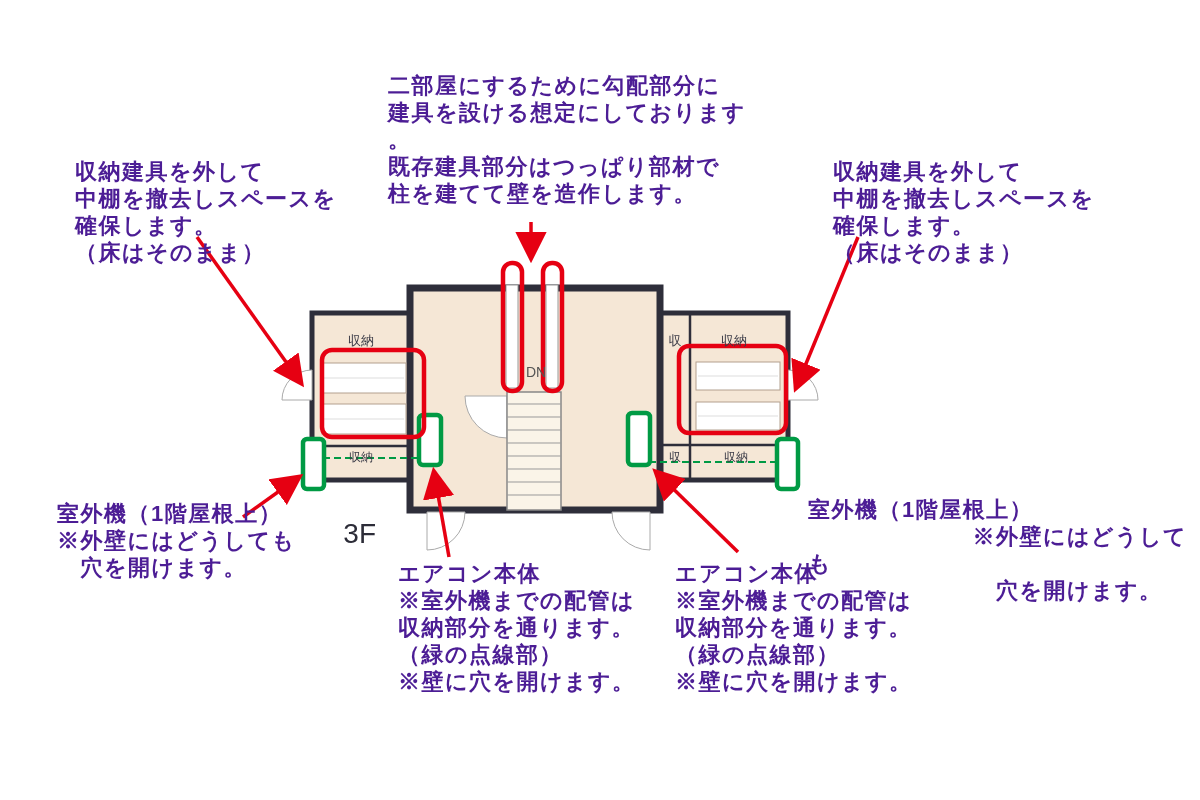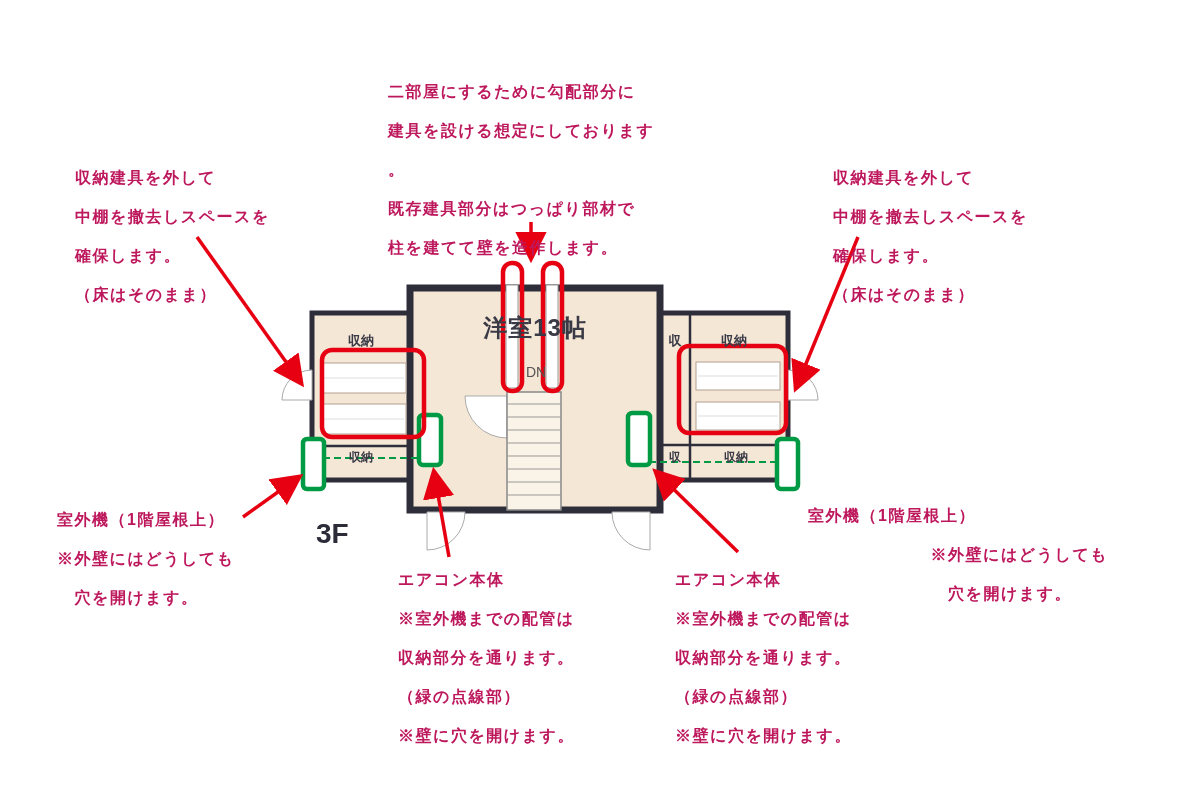--- a/index.html
+++ b/index.html
@@ -9,36 +9,36 @@
     font-family:"Liberation Sans", sans-serif;
     position:relative;
     overflow:hidden;
   }
   .canvas { position:absolute; left:0; top:0; width:1200px; height:800px; }
   .plan-svg { position:absolute; left:0; top:0; z-index:1; }
   .ann {
     position:absolute;
     z-index:3;
     white-space:pre-line;
-    font-size:16px;
-    line-height:39px;
+    font-size:22px;
+    line-height:27px;
     letter-spacing:1.5px;
     font-weight:600;
-    color:#be185d;
+    color:#4c1d95;
   }
   .plan-label {
     position:absolute;
     z-index:2;
-    font-weight:bold;
+    font-weight:normal;
     color:#3a3a46;
     text-align:center;
   }
   #lbl-room   { left:450px; top:312px; width:170px; font-size:24px; letter-spacing:1px; }
   #lbl-dn     { left:517px; top:364px; width:38px;  font-size:14px; font-weight:normal; color:#555; }
-  #lbl-3f     { left:316px; top:518px; width:60px;  font-size:28px; color:#2c2c38; text-align:left; }
+  #lbl-3f     { left:316px; top:518px; width:60px;  font-size:28px; color:#2c2c38; text-align:right; }
   .closet-lbl { font-size:13px; }
   #lbl-cl-lt  { left:331px; top:332px; width:60px; }
   #lbl-cl-lb  { left:331px; top:449px; width:60px; font-size:12px; }
   #lbl-cl-rc  { left:660px; top:332px; width:30px; }
   #lbl-cl-rt  { left:703px; top:332px; width:62px; }
   #lbl-cl-rbc { left:660px; top:449px; width:30px; font-size:12px; }
   #lbl-cl-rb  { left:705px; top:449px; width:62px; font-size:12px; }
   #ann-top-center  { left:388px; top:72px;  }
   #ann-top-left    { left:75px;  top:158px; }
   #ann-top-right   { left:833px; top:158px; }
@@ -117,21 +117,20 @@
     <g stroke="#e60012" stroke-width="3.5">
       <line x1="197" y1="237" x2="301" y2="383" marker-end="url(#arrowhead)"></line>
       <line x1="531" y1="222" x2="531" y2="258" marker-end="url(#arrowhead)"></line>
       <line x1="858" y1="237" x2="796" y2="388" marker-end="url(#arrowhead)"></line>
       <line x1="243" y1="517" x2="299" y2="477" marker-end="url(#arrowhead)"></line>
       <line x1="449" y1="557" x2="434" y2="472" marker-end="url(#arrowhead)"></line>
       <line x1="738" y1="552" x2="656" y2="472" marker-end="url(#arrowhead)"></line>
     </g>
   </svg>
 
-  <div class="plan-label" id="lbl-room">洋室13帖</div>
   <div class="plan-label" id="lbl-dn">DN</div>
   <div class="plan-label" id="lbl-3f">3F</div>
   <div class="plan-label closet-lbl" id="lbl-cl-lt">収納</div>
   <div class="plan-label closet-lbl" id="lbl-cl-lb">収納</div>
   <div class="plan-label closet-lbl" id="lbl-cl-rc">収</div>
   <div class="plan-label closet-lbl" id="lbl-cl-rt">収納</div>
   <div class="plan-label closet-lbl" id="lbl-cl-rbc">収</div>
   <div class="plan-label closet-lbl" id="lbl-cl-rb">収納</div>
 
   <div class="ann" id="ann-top-center">二部屋にするために勾配部分に

